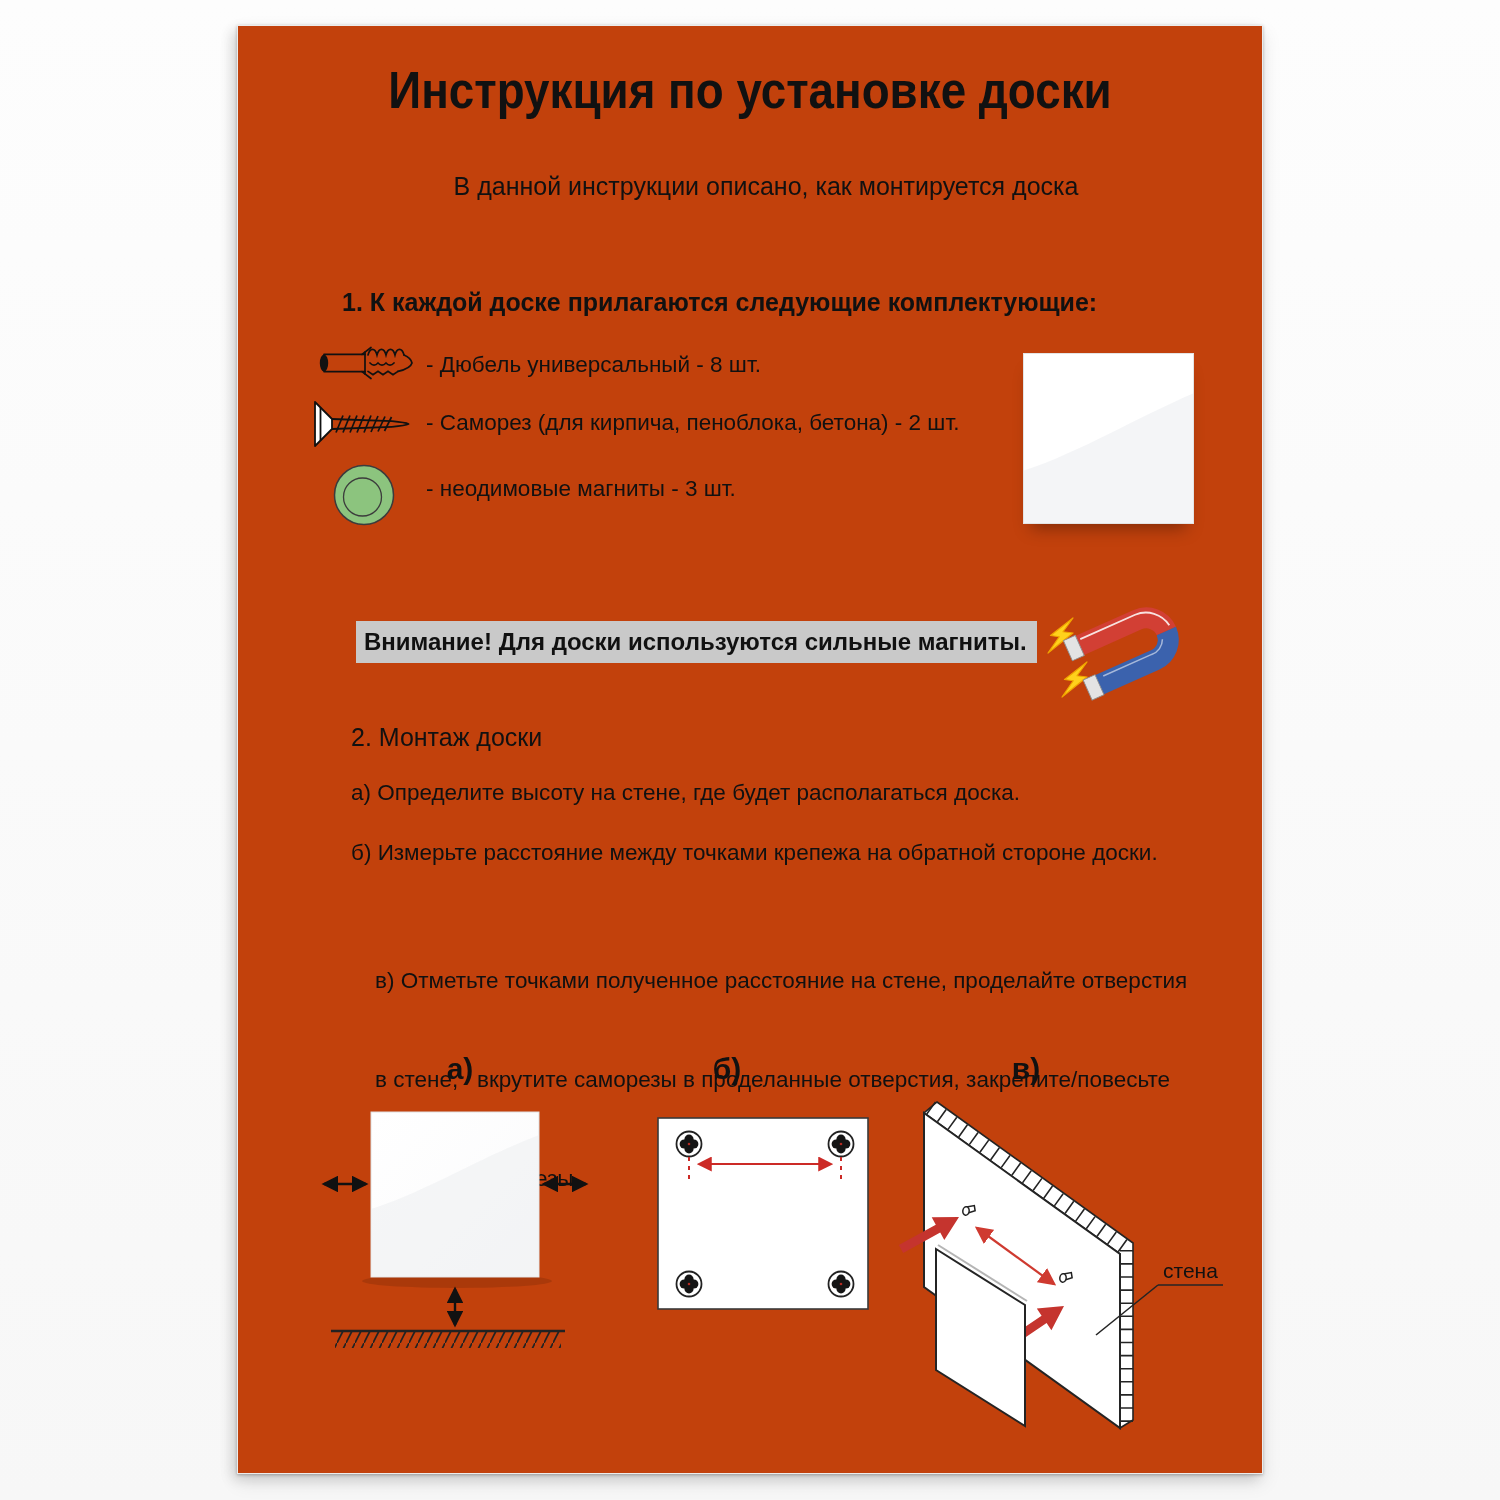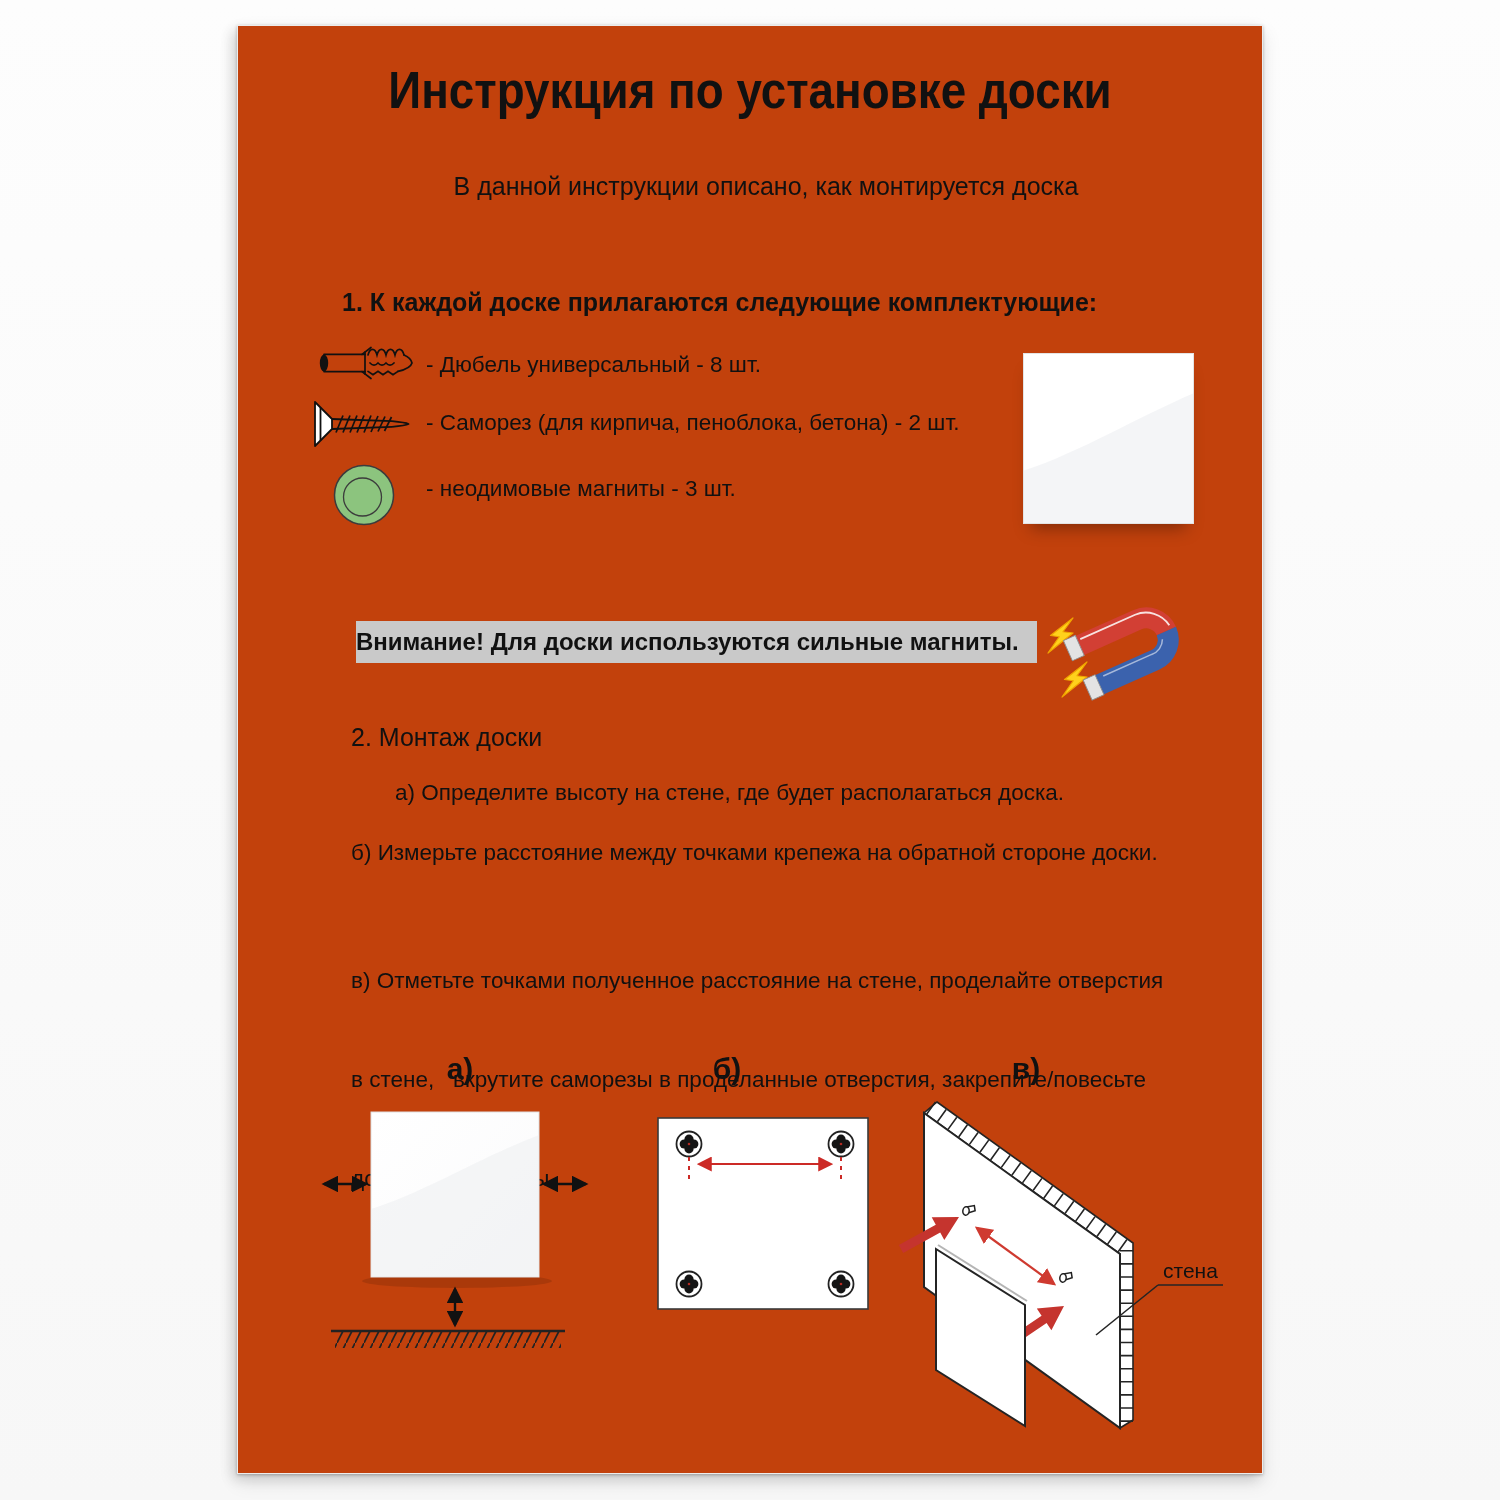--- a/index.html
+++ b/index.html
@@ -29,29 +29,29 @@
   .lbl2{top:384px;}
   .lbl3{top:450px;}
   .board-photo{
     left:785px;top:327px;width:171px;height:171px;background:#fff;
     border:1px solid #e4e4e4;box-sizing:border-box;
     box-shadow:0 12px 16px -8px rgba(0,0,0,.35);
   }
   .board-photo svg{display:block;width:100%;height:100%;}
   .warning-bar{
     left:118px;top:595px;width:681px;height:42px;background:#c9c9c9;
-    font-size:24px;font-weight:700;line-height:42px;
+    font-size:24px;font-weight:700;line-height:42px;padding-left:8px;
     box-sizing:border-box;white-space:nowrap;
   }
   .magnet-icon{left:798px;top:566px;width:178px;height:118px;}
   .s2-heading{left:113px;top:697px;font-size:25px;font-weight:400;}
   .step{left:113px;font-size:22.5px;white-space:pre;}
-  .step-a{top:754px;margin-left:44px;}
+  .step-a{top:754px;}
   .step-b{top:814px;}
-  .step-c{top:872px;line-height:33px;}
+  .step-c{top:872px;line-height:33px;margin-left:24px;}
   .diagram-label{top:1026px;width:60px;text-align:center;font-size:30px;font-weight:700;}
   .dlab-a{left:192px;}
   .dlab-b{left:459px;}
   .dlab-c{left:758px;}
   .diag{overflow:visible;}
   .diag-a{left:63px;top:1065px;width:300px;height:290px;}
   .diag-b{left:403px;top:1075px;width:250px;height:240px;}
   .diag-c{left:663px;top:1055px;width:380px;height:395px;}
   svg text{font-family:"Liberation Sans",sans-serif;}
 </style>

